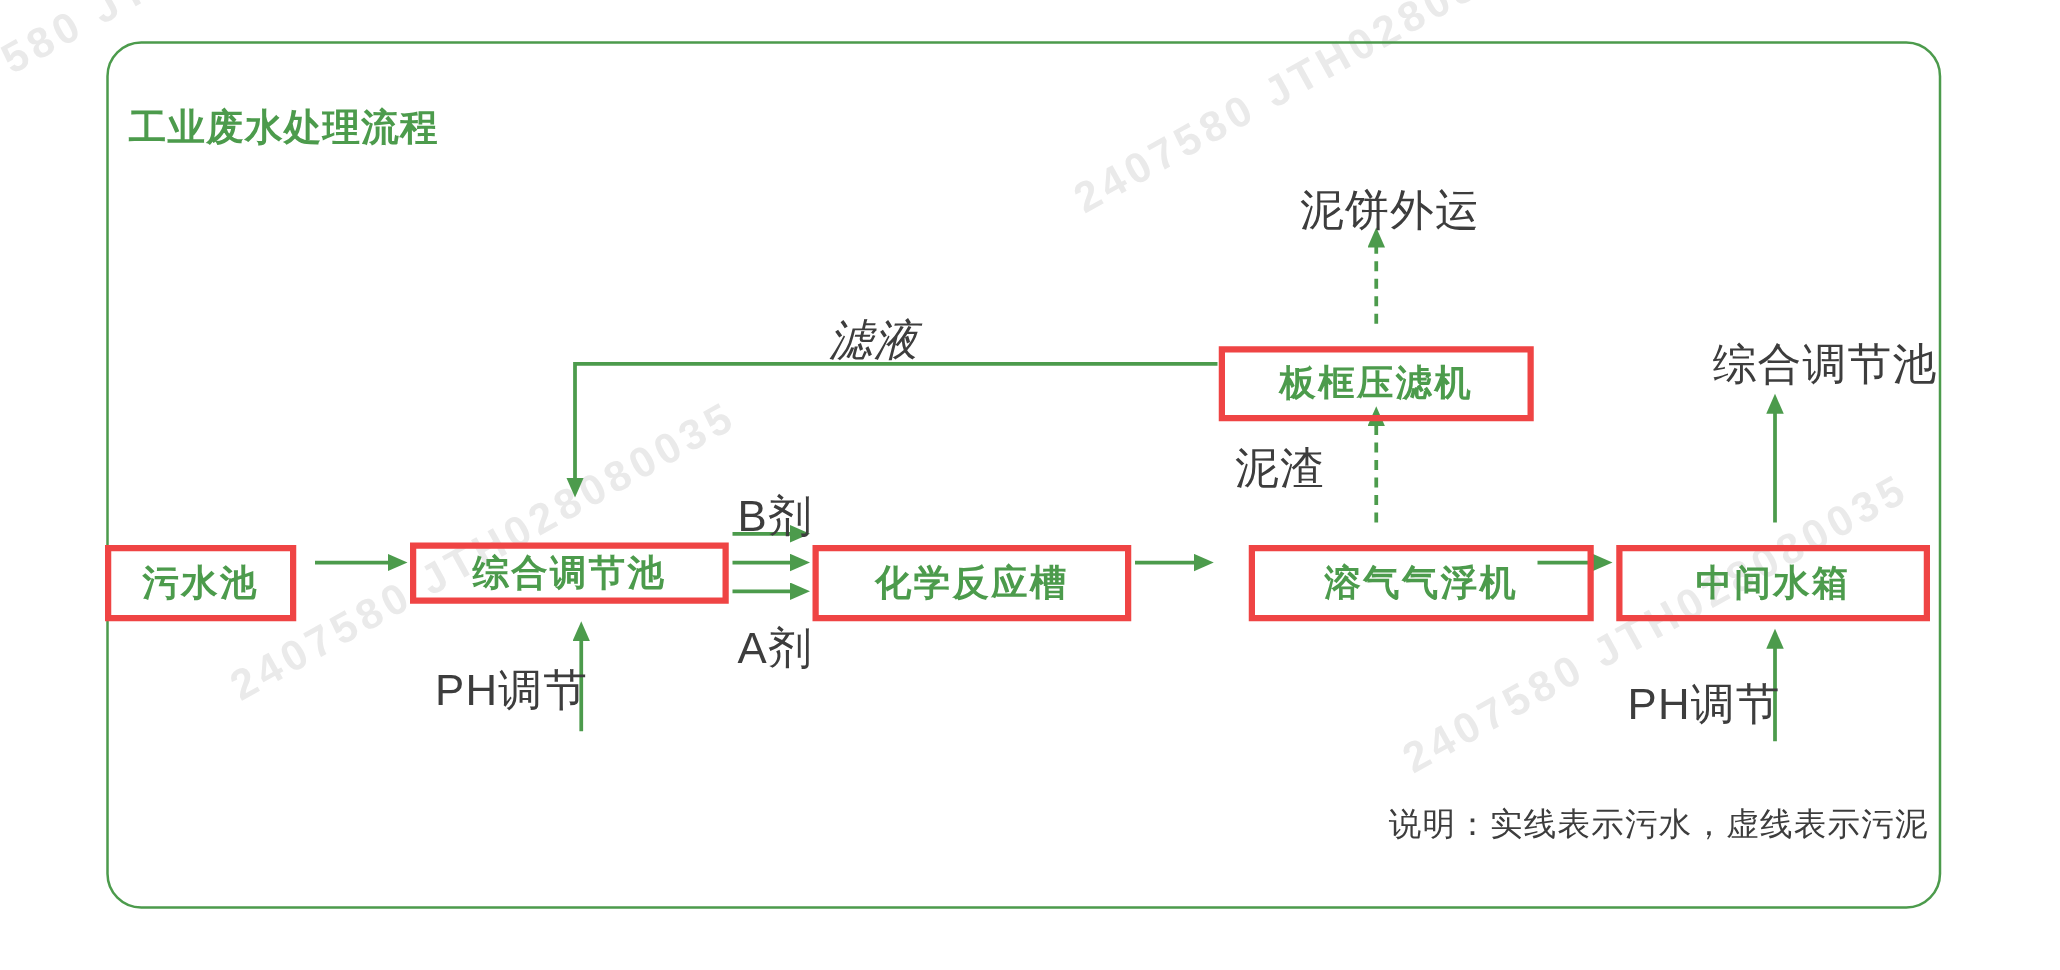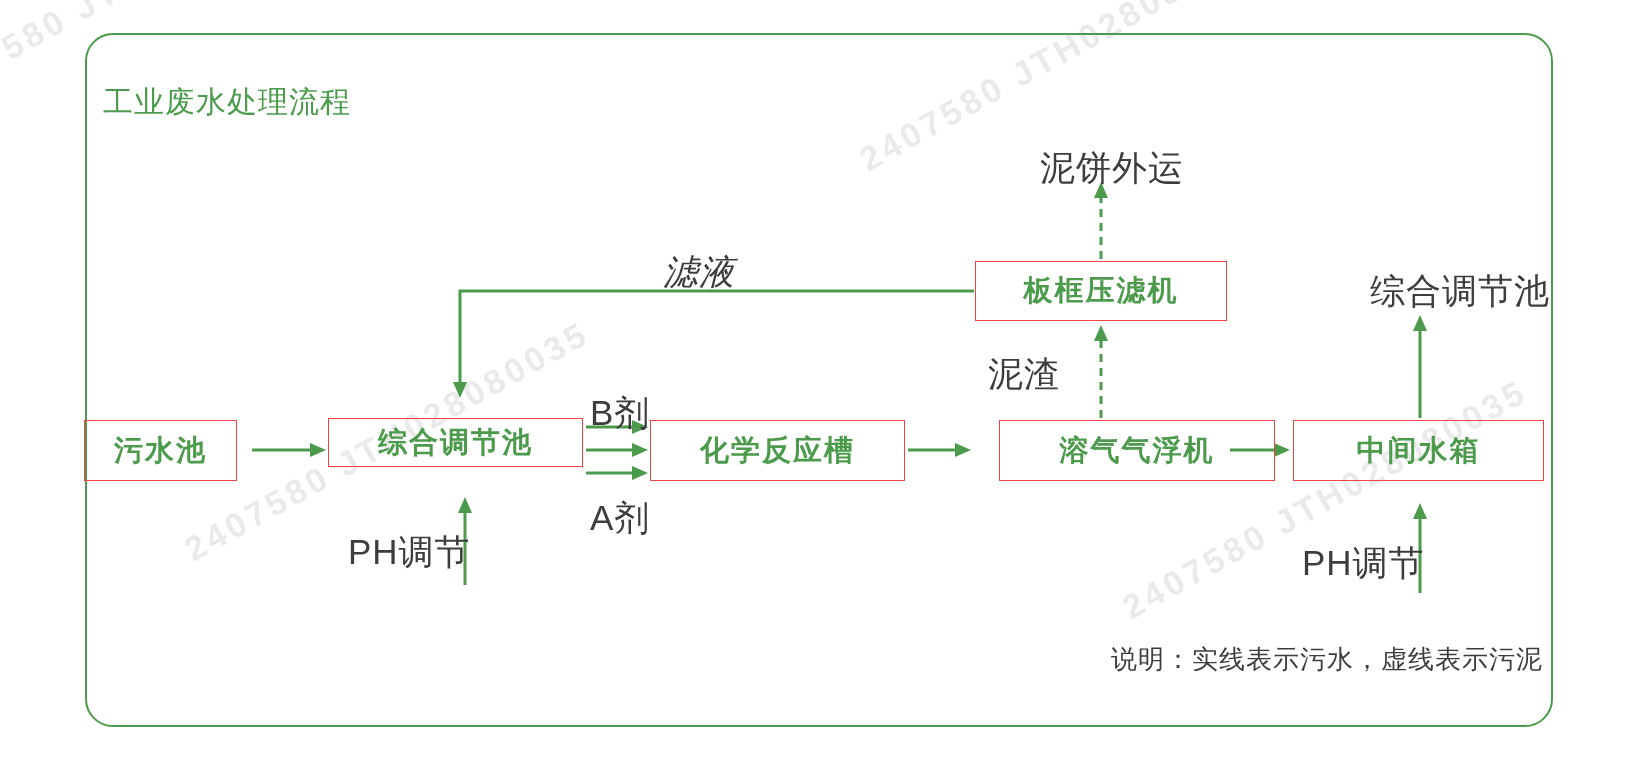--- a/index.html
+++ b/index.html
@@ -12,28 +12,28 @@
     position:absolute;z-index:0;color:#eaeaea;font-size:34px;font-weight:bold;
     letter-spacing:4px;white-space:nowrap;transform:rotate(-29deg);transform-origin:left top;
     user-select:none;
   }
   
   .frame{
     position:absolute;z-index:1;left:85px;top:33px;width:1468px;height:694px;
     border:2px solid #4c9b4c;border-radius:28px;box-sizing:border-box;background:transparent;
   }
   .title{
-    position:absolute;z-index:2;left:103px;top:82px;font-size:30px;font-weight:normal;
+    position:absolute;z-index:2;left:103px;top:82px;font-size:30px;font-weight:bold;
     color:#4c9b4c;letter-spacing:1px;
   }
   svg.lines{position:absolute;z-index:1;left:0;top:0;}
   .box{
-    position:absolute;z-index:2;height:61px;box-sizing:border-box;border:1px solid #ef4444;
+    position:absolute;z-index:2;height:61px;box-sizing:border-box;border:5px solid #ef4444;
     background:transparent;display:flex;align-items:center;justify-content:center;
-    font-size:29px;font-weight:bold;color:#4c9b4c;letter-spacing:2px;
+    font-size:29px;font-weight:bold;color:#4c9b4c;letter-spacing:2px;margin-top:16px;
   }
   .box-wushuichi{left:84px;top:420px;width:153px;}
   .box-zonghe{left:328px;top:418px;width:255px;height:49px;}
   .box-huaxue{left:650px;top:420px;width:255px;justify-content:center;}
   .box-rongqi{left:999px;top:420px;width:276px;}
   .box-zhongjian{left:1293px;top:420px;width:251px;}
   .box-bankuang{left:975px;top:261px;width:252px;height:60px;}
   .lbl{
     position:absolute;z-index:2;color:#3d3d3d;font-size:35px;white-space:nowrap;letter-spacing:1px;
   }

